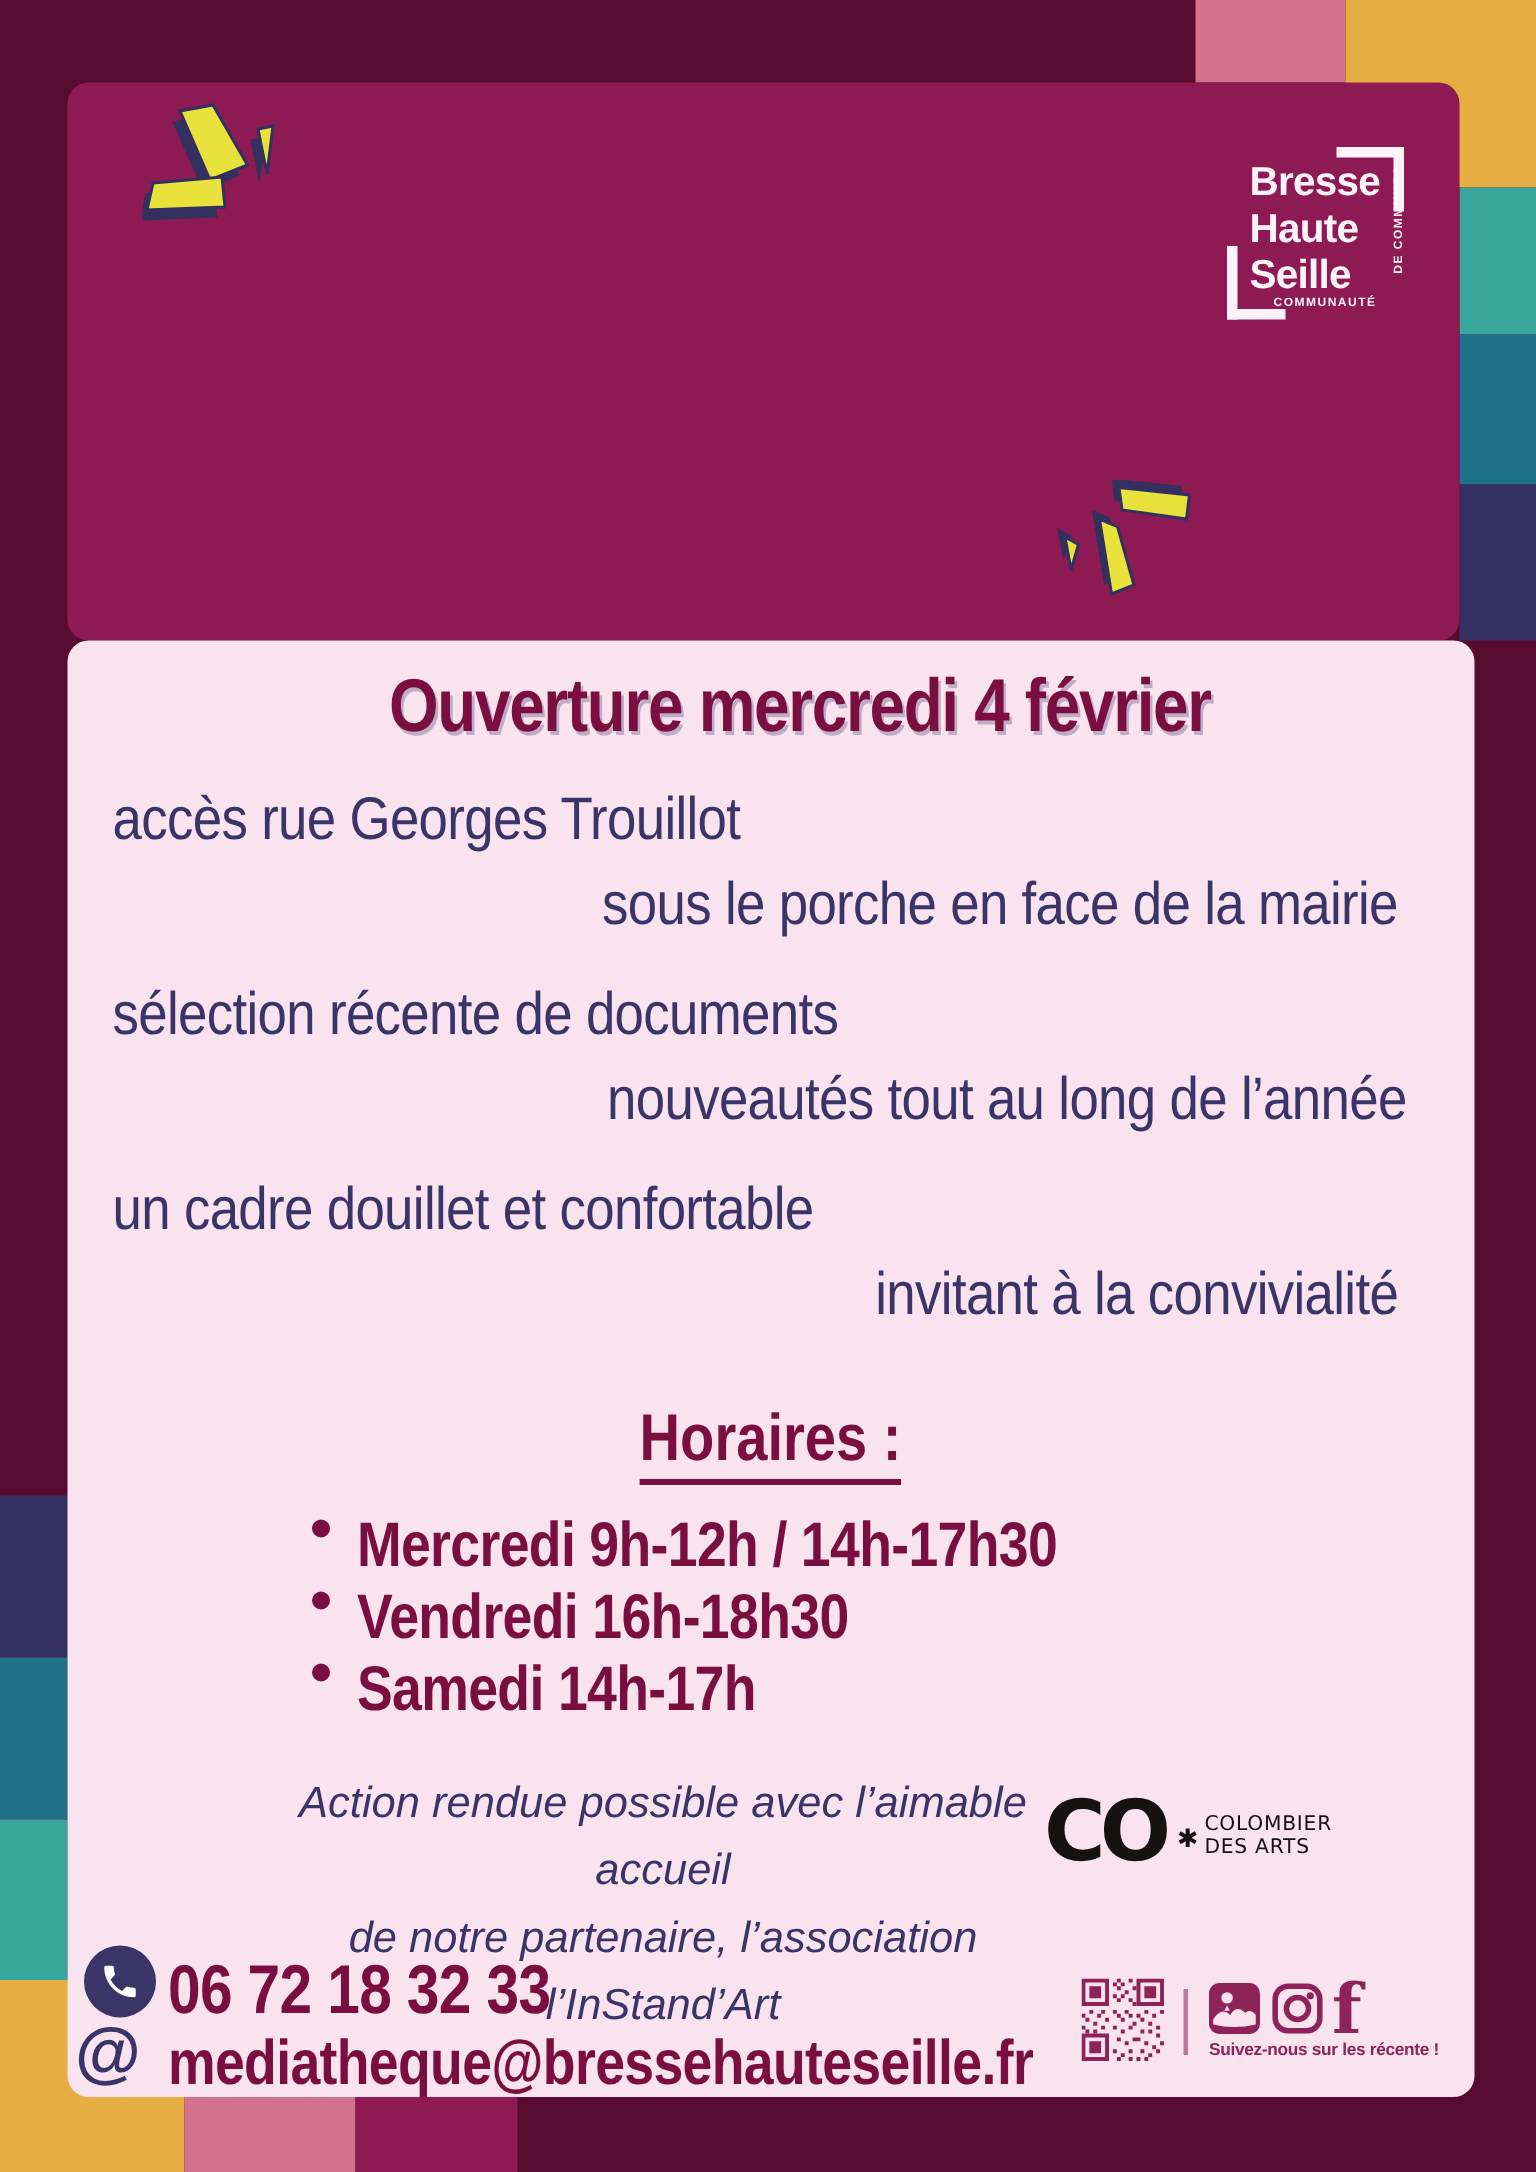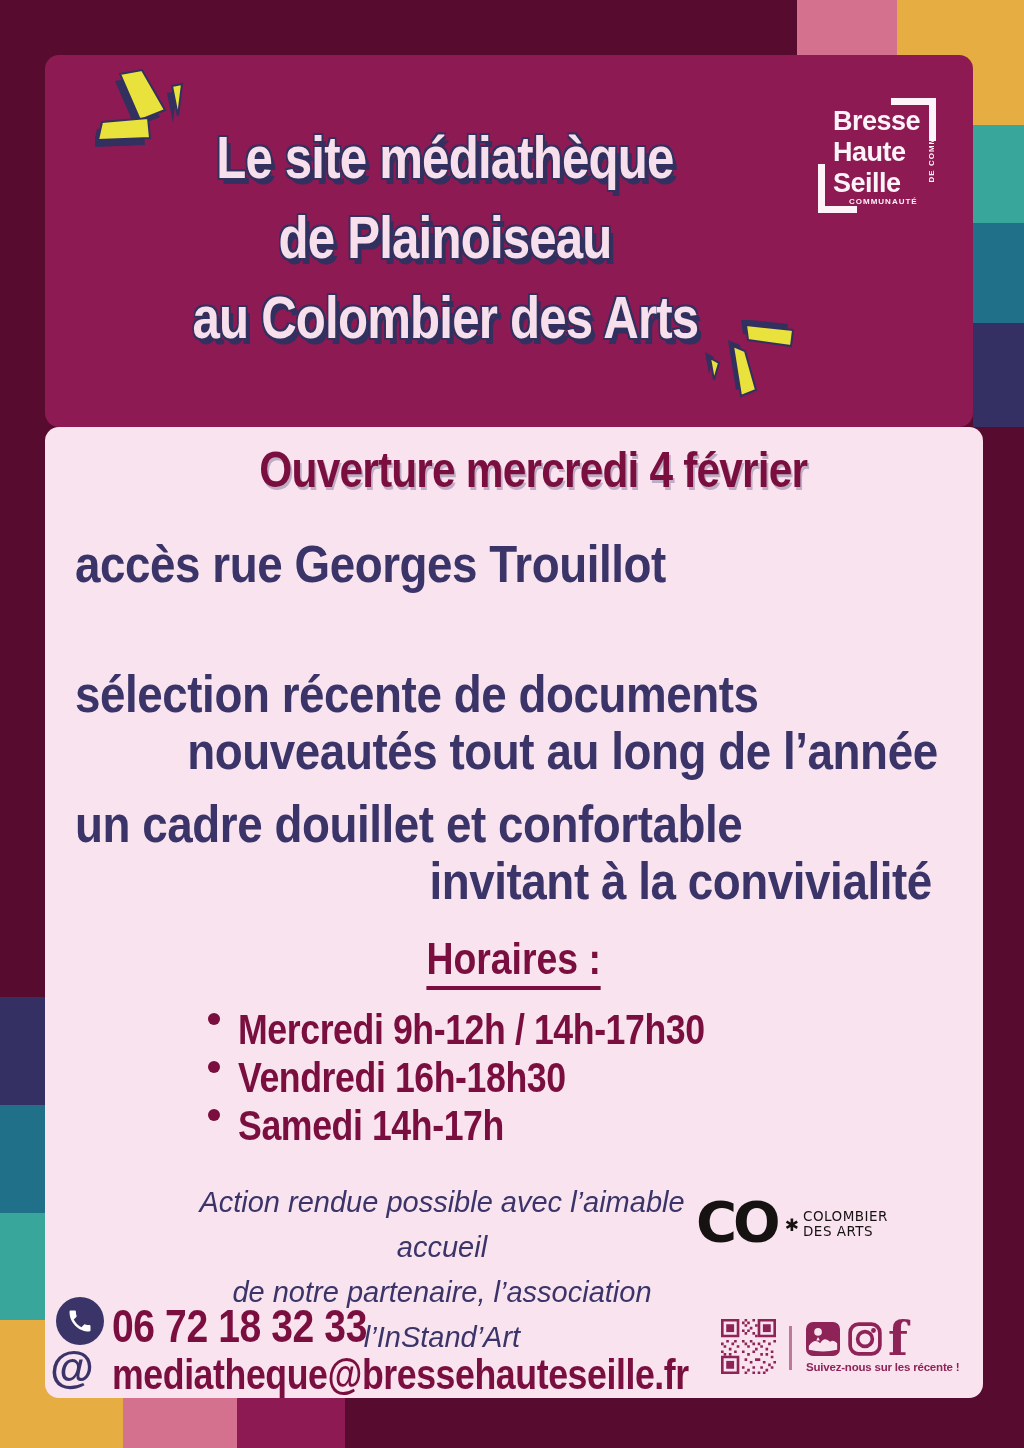--- a/index.html
+++ b/index.html
@@ -46,21 +46,21 @@
 
   
   .spark{position:absolute;}
   .spark-tl{left:95px;top:63px;width:100px;height:90px;}
   .spark-br{left:698px;top:320px;width:100px;height:82px;}
 
   
   .h-open{position:absolute;left:45px;top:441px;width:976px;text-align:center;
     font-size:50px;font-weight:700;color:#7a0f3f;letter-spacing:-1px;
     text-shadow:2px 3px 0 rgba(56,50,100,0.30);}
-  .navyline{position:absolute;font-size:52px;font-weight:700;color:#3a3469;letter-spacing:-0.5px;white-space:nowrap;margin-top:10px;}
+  .navyline{position:absolute;font-size:40px;font-weight:400;color:#3a3469;letter-spacing:-0.5px;white-space:nowrap;}
   .l-a1{left:75px;top:524px;}  .l-b1{right:92px;top:581px;text-align:right;}
   .l-a2{left:75px;top:654px;}  .l-b2{right:86px;top:711px;text-align:right;}
   .l-a3{left:75px;top:784px;}  .l-b3{right:92px;top:841px;text-align:center;}
   .navyline .scx{transform:scaleX(0.88);}
 
   .h-horaires{position:absolute;left:45px;top:934px;width:938px;text-align:center;font-size:44px;font-weight:700;color:#7a0f3f;}
   .h-horaires .scx{transform:scaleX(0.85);border-bottom:4px solid #7a0f3f;padding-bottom:2px;}
 
   .hours{position:absolute;left:208px;top:995px;}
   .hours-row{display:flex;align-items:center;height:48px;}
@@ -114,25 +114,20 @@
       <polygon points="77,23 87,21 83,53"></polygon>
       <polygon points="7,59 53,55 55,75 3,77"></polygon>
     </g>
     <g fill="#e9e13c" stroke="#32305f" stroke-width="2">
       <polygon points="25,11 47,7 70,47 45,57"></polygon>
       <polygon points="77,23 87,21 83,53"></polygon>
       <polygon points="7,59 53,55 55,75 3,77"></polygon>
     </g>
   </svg>
 
-  <div class="title">
-    <span class="scx o-center">Le site médiathèque</span><br>
-    <span class="scx o-center">de Plainoiseau</span><br>
-    <span class="scx o-center">au Colombier des Arts</span>
-  </div>
 
   <svg class="spark spark-br" viewBox="0 0 100 82">
     <g fill="#32305f" transform="translate(-5,-6)">
       <polygon points="48,5 95,10 93,26 50,20"></polygon>
       <polygon points="35,26 47,31 58,70 43,76"></polygon>
       <polygon points="12,38 21,43 16,60"></polygon>
     </g>
     <g fill="#e9e13c" stroke="#32305f" stroke-width="2">
       <polygon points="48,5 95,10 93,26 50,20"></polygon>
       <polygon points="35,26 47,31 58,70 43,76"></polygon>
@@ -152,20 +147,21 @@
     <div class="bhs-dec">DE COMMUNES</div>
   </div>
 
   <div class="pink-panel"></div>
 
   <div class="h-open">
     <span class="scx o-center">Ouverture mercredi 4 février</span>
   </div>
 
   <div class="navyline l-a1"><span class="scx o-left">accès rue Georges Trouillot</span></div>
+  <div class="navyline l-b1"><span class="scx o-right">sous le porche en face de la mairie</span></div>
   <div class="navyline l-a2"><span class="scx o-left">sélection récente de documents</span></div>
   <div class="navyline l-b2"><span class="scx o-right">nouveautés tout au long de l’année</span></div>
   <div class="navyline l-a3"><span class="scx o-left">un cadre douillet et confortable</span></div>
   <div class="navyline l-b3"><span class="scx o-right">invitant à la convivialité</span></div>
 
   <div class="h-horaires">
     <span class="scx o-center">Horaires :</span>
   </div>
 
   <div class="hours">

